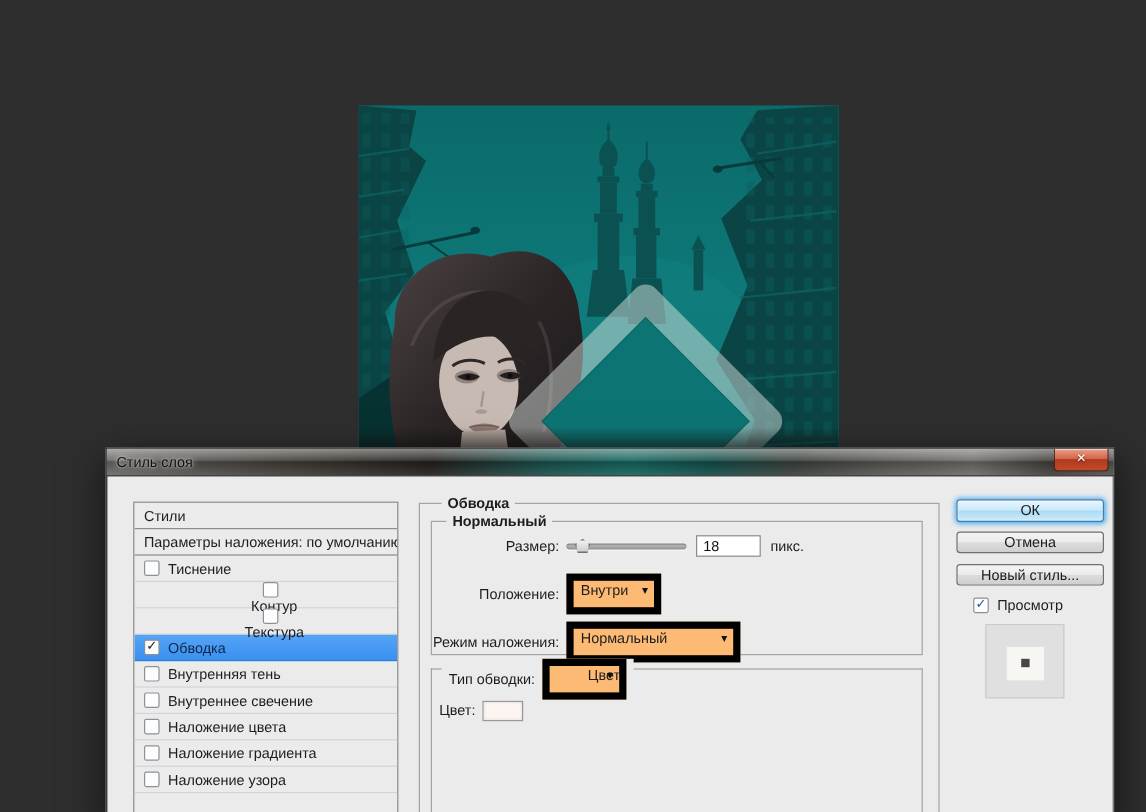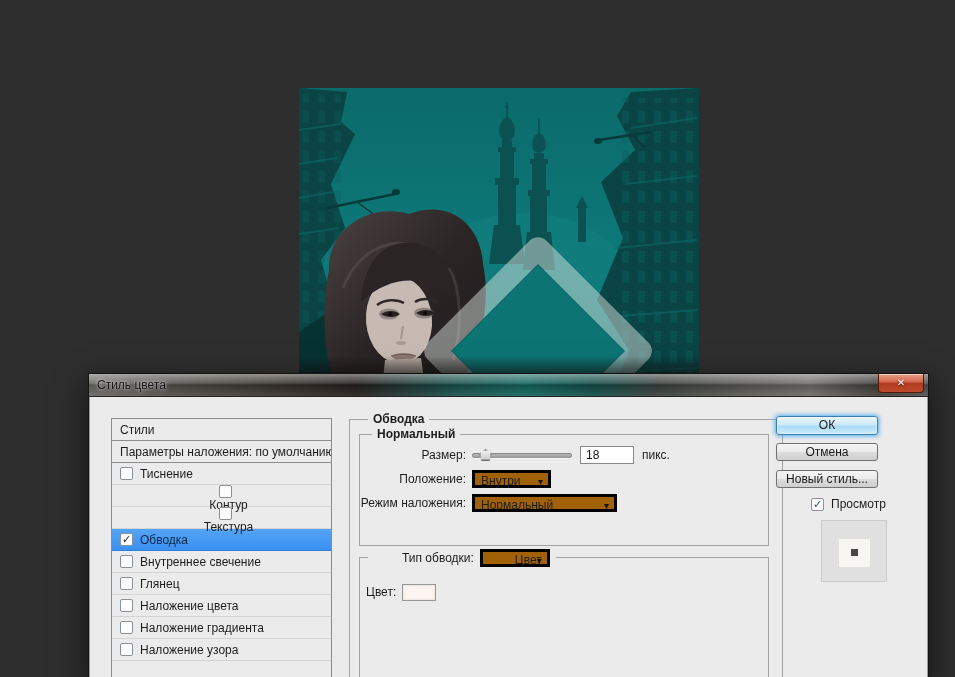--- a/index.html
+++ b/index.html
@@ -67,21 +67,21 @@
   .fs .legend {
     position:absolute; top:-8px; background:var(--c-dialog_bg,#ebebeb);
     padding:0 5px; font-weight:bold;
   }
   .fs1 { left:260px; top:45px; width:434px; height:340px; }
   .fs1 > .legend { left:18px; }
   .fs2 { left:270px; top:60px; width:410px; height:112px; }
   .fs2 > .legend { left:12px; }
   .fs3 { left:270px; top:183px; width:410px; height:160px; border-bottom:none; }
 
-  .fs2 .rows { position:absolute; left:0; top:10px; right:0; display:flex; flex-direction:column; gap:4px; }
+  .fs2 .rows { position:absolute; left:0; top:10px; right:0; display:flex; flex-direction:column; gap:20px; }
   .frow { display:flex; align-items:center; height:20px; }
   .frow .lbl { width:112px; text-align:right; padding-right:6px; flex:0 0 auto; }
   .unit { margin-left:8px; }
 
   
   .slider { position:relative; width:100px; height:16px; flex:0 0 auto; margin-right:8px; }
   .slider .track {
     position:absolute; left:0; right:0; top:6px; height:5px; border-radius:3px;
     background:linear-gradient(180deg,#c9c9c9,#909090);
     box-shadow:inset 0 1px 1px rgba(0,0,0,.35), 0 1px 0 rgba(255,255,255,.8);
@@ -92,44 +92,44 @@
     background:linear-gradient(180deg,#f6f6f6,#c9c9c9);
     box-shadow:inset 0 0 0 1.5px #6f6f6f;
   }
 
   .numbox {
     width:54px; height:18px; border:1px solid #8a8a8a; background:#fff;
     font:12px "Liberation Sans",sans-serif; padding:0 5px; color:#111;
   }
 
   .ddl {
-    position:relative; height:18px; line-height:17px; background:#a16207;
-    border:3px solid #000000; padding:0 20px 0 6px; cursor:pointer; white-space:nowrap;
+    position:relative; height:34px; line-height:17px; background:#fdba74;
+    border:6px solid #000000; padding:0 20px 0 6px; cursor:pointer; white-space:nowrap;
   }
   .ddl .arr { position:absolute; right:5px; top:0; font-size:10px; color:#111; }
   .ddl.w-pos { width:79px; }
   .ddl.w-blend { width:145px; }
   .ddl.w-fill { width:70px;padding-left:32px; }
 
   .fs3 .legendrow {
     position:absolute; left:8px; top:-9px; display:flex; align-items:center;
     background:var(--c-dialog_bg,#ebebeb); padding:0 6px;
   }
-  .fs3 .legendrow .lbl { padding-right:6px;margin-left:28px; }
+  .fs3 .legendrow .lbl { padding-right:6px; }
   .colorrow { position:absolute; left:6px; top:24px; display:flex; align-items:center; height:20px; }
   .colorrow .lbl { padding-right:6px; }
   .swatch {
     width:34px; height:17px; border:1px solid #979797;
     background:var(--c-swatch,#fdf5f1);
     box-shadow:inset 0 0 3px rgba(0,0,0,.12); cursor:pointer;
   }
 
   
   .btn {
-    position:absolute; left:687px; width:102px; height:18px;
+    position:absolute; left:708px; width:123px; height:18px;
     border:1px solid #707070; border-radius:3px; text-align:center;
     font:12px "Liberation Sans",sans-serif; color:#1a1a1a; line-height:17px;
     background:linear-gradient(180deg,#f4f4f4 0%,#ebebeb 48%,#dcdcdc 52%,#cfcfcf 100%);
     cursor:pointer;
   }
   .btn.ok {
     top:42px; height:19px; border:1px solid #3c7fb1; border-radius:3px;
     background:linear-gradient(180deg,#eaf6fd 0%,#c9e9fa 48%,#a9dbf5 52%,#cdebfa 100%);
     box-shadow:0 0 4px 1px rgba(70,170,240,.95), inset 0 0 2px #fff;
   }
@@ -248,21 +248,21 @@
       <rect x="178" y="202" width="122" height="122" transform="rotate(45 239 263)" fill="#0d7474" stroke="#0a6666" stroke-width="1"></rect>
     </g>
 
     <rect x="0" y="268" width="400" height="44" fill="url(#botfade)"></rect>
   </svg>
 </div>
 
 <div class="dialog">
 
   <div class="titlebar">
-    <span class="title">Стиль цвета</span>
+    <span class="title">Стиль слоя</span>
   </div>
   <div class="close-btn">
     <span>✕</span>
   </div>
 
   <div class="style-list">
       <div class="row plain">
         <span>Стили</span>
       </div>
       <div class="row plain">
@@ -279,25 +279,25 @@
       <div class="row indent">
         <span class="cb"></span>
         <span>Текстура</span>
       </div>
       <div class="row selected">
         <span class="cb">✓</span>
         <span>Обводка</span>
       </div>
       <div class="row">
         <span class="cb"></span>
+        <span>Внутренняя тень</span>
+      </div>
+      <div class="row">
+        <span class="cb"></span>
         <span>Внутреннее свечение</span>
-      </div>
-      <div class="row">
-        <span class="cb"></span>
-        <span>Глянец</span>
       </div>
       <div class="row">
         <span class="cb"></span>
         <span>Наложение цвета</span>
       </div>
       <div class="row">
         <span class="cb"></span>
         <span>Наложение градиента</span>
       </div>
       <div class="row">

